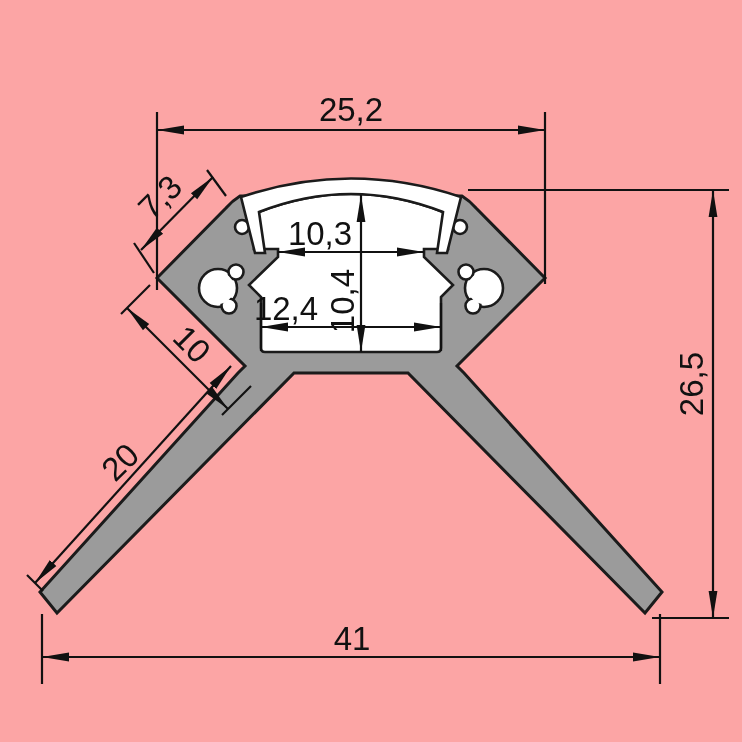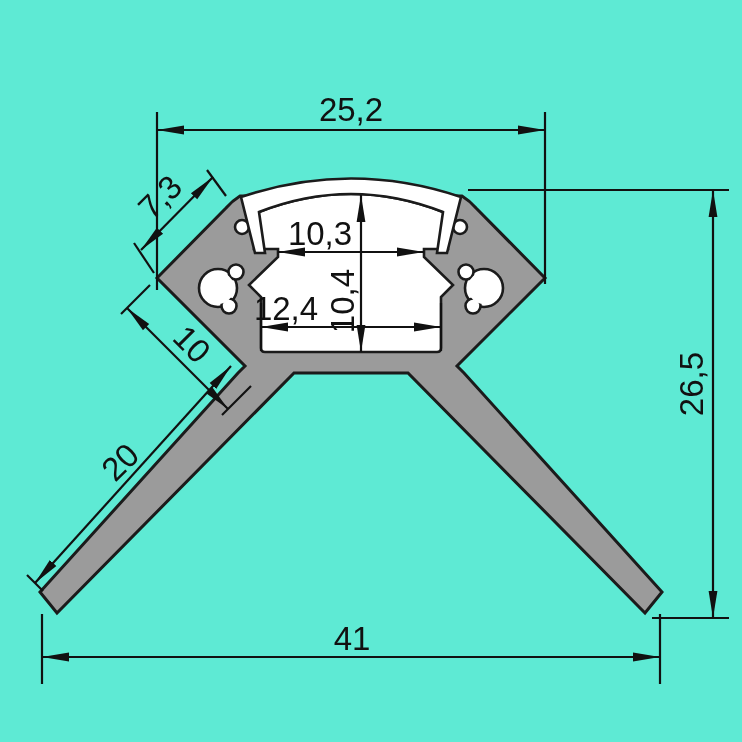--- a/index.html
+++ b/index.html
@@ -7,21 +7,21 @@
     padding: 0;
     background: #ffffff;
     width: 742px;
     height: 742px;
     font-family: "Liberation Sans", sans-serif;
   }
   #stage {
     width: 742px;
     height: 742px;
     position: relative;
-    background: #5eead4;
+    background: #fca5a5;
   }
   svg { display: block; }
   .outline   { stroke: #1b1b1b; stroke-width: 3;   stroke-linejoin: miter; }
   .outline2  { stroke: #1b1b1b; stroke-width: 2.6; stroke-linejoin: miter; }
   .dimline   { stroke: #111111; stroke-width: 2.2; fill: none; }
   .extline   { stroke: #111111; stroke-width: 2.2; fill: none; }
   .dimtext {
     font-family: "Liberation Sans", sans-serif;
     font-size: 33px;
     fill: #111111;

